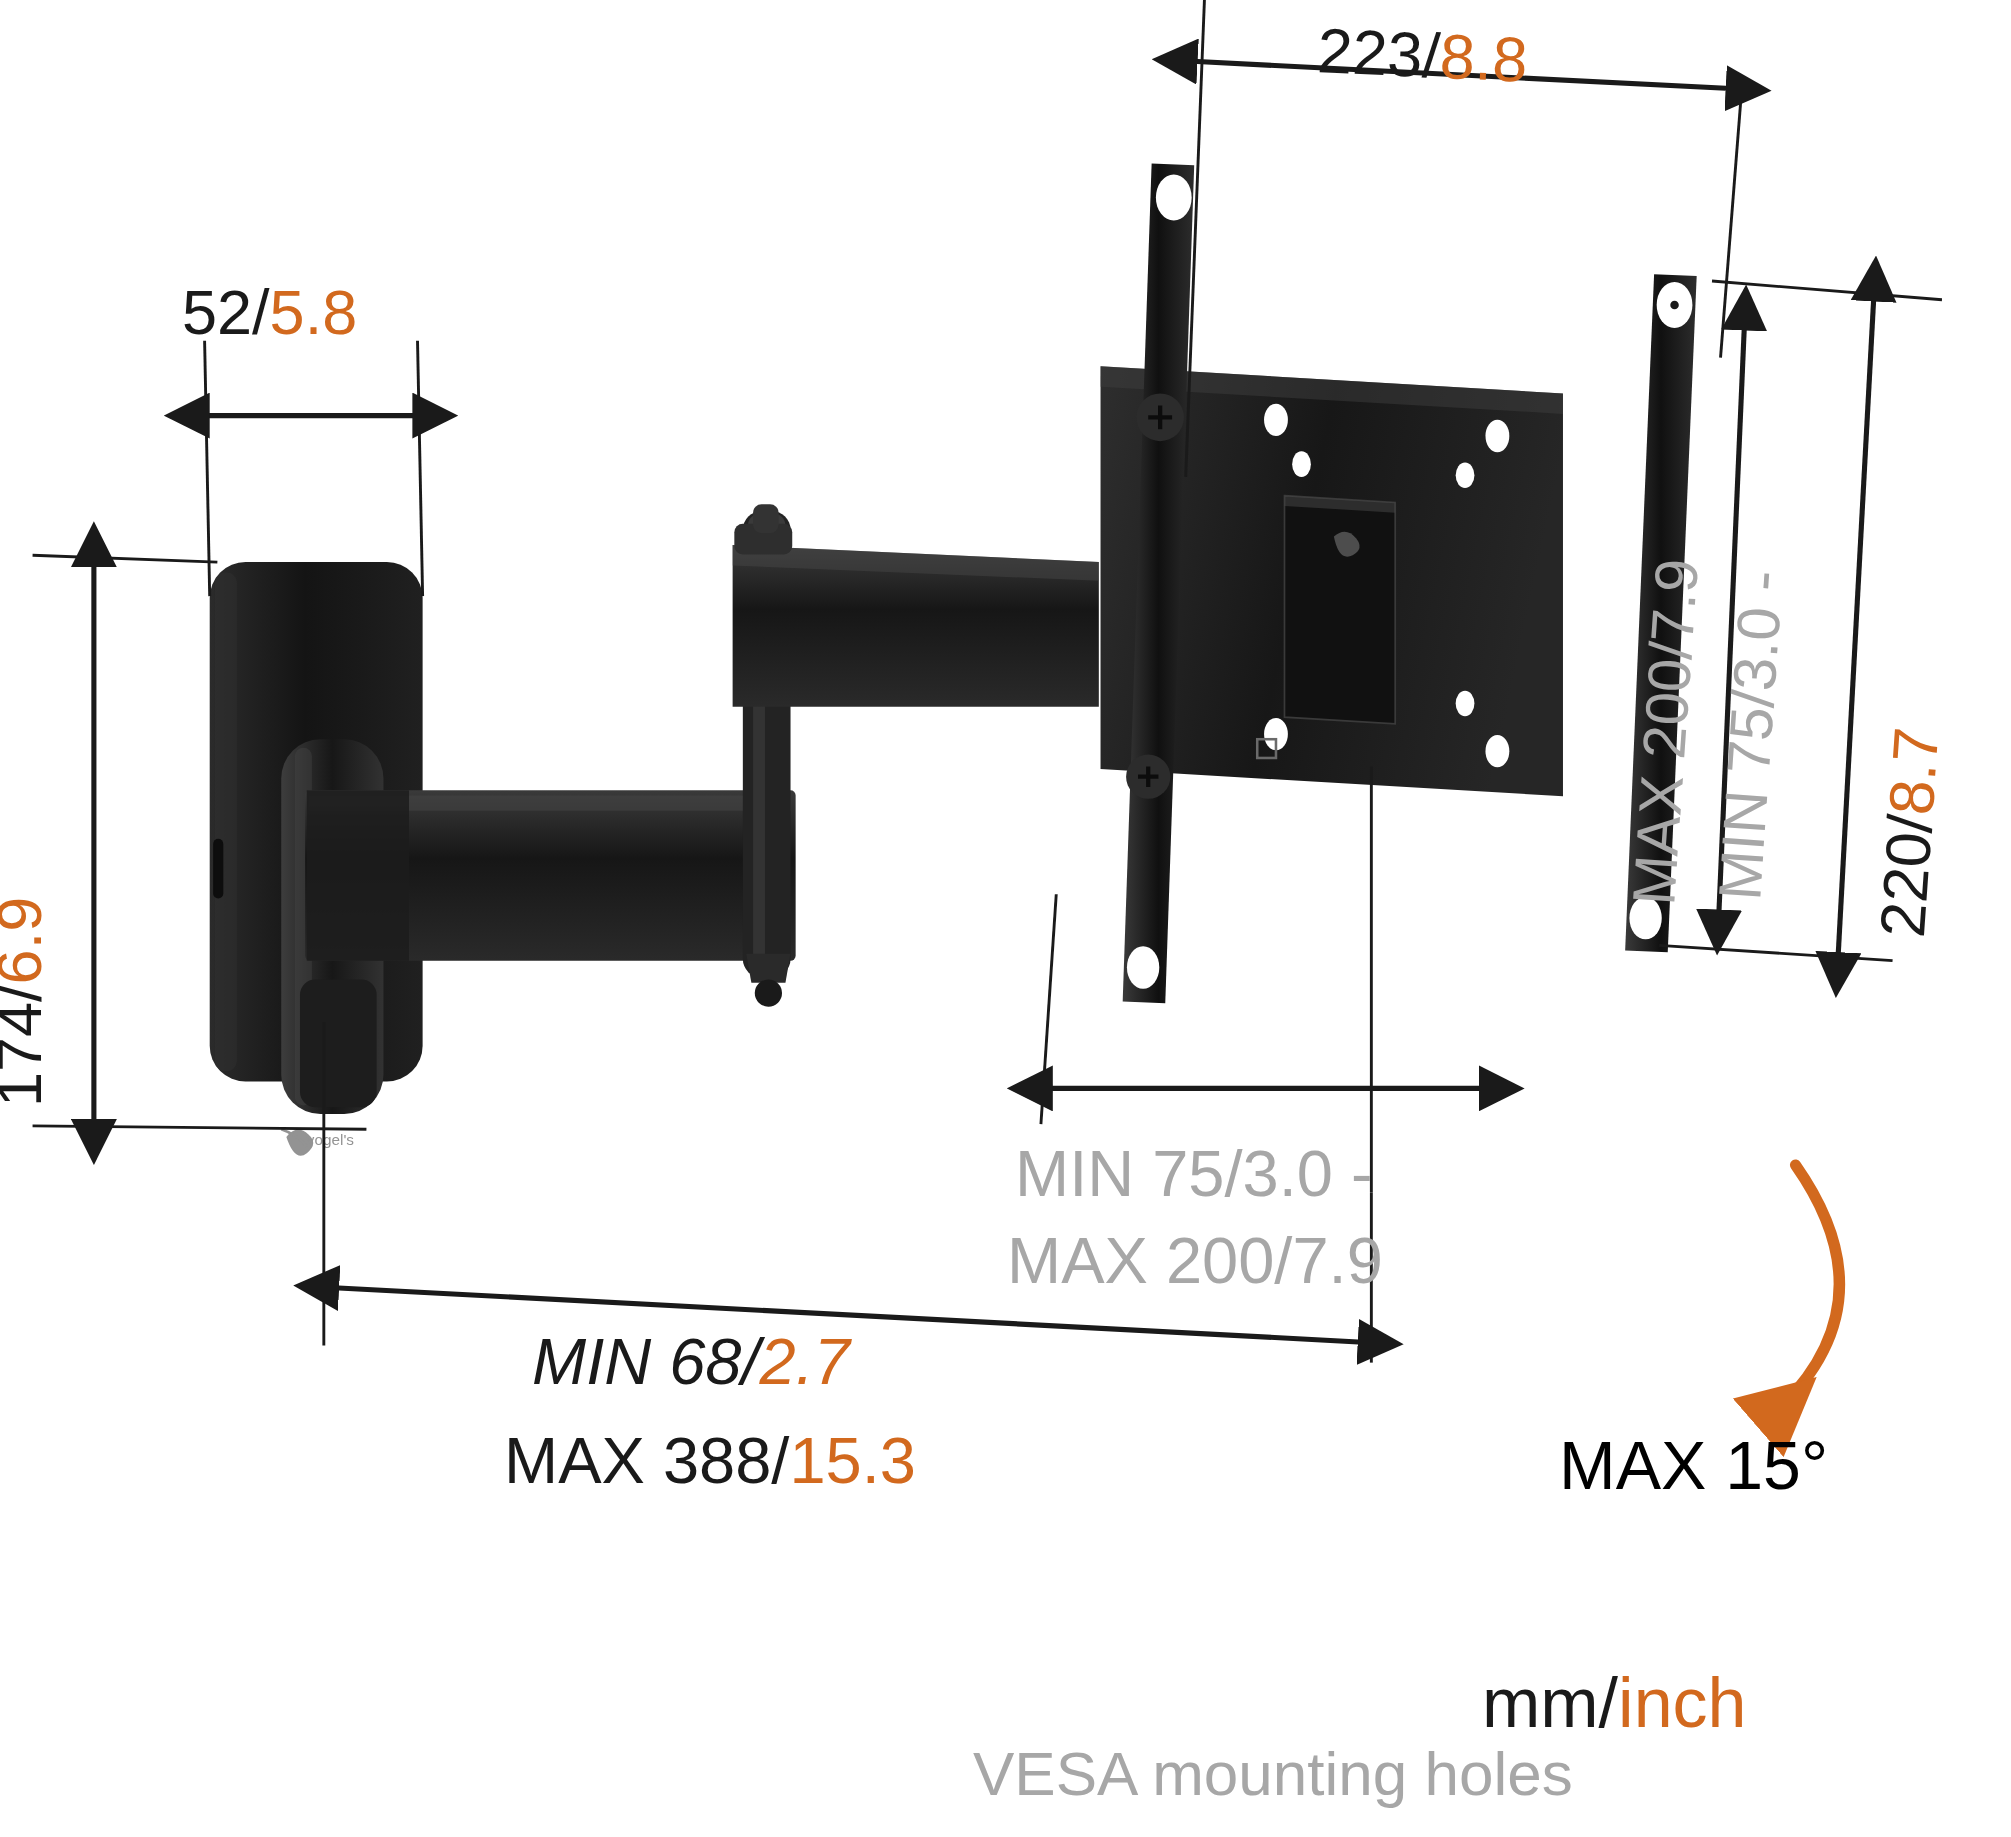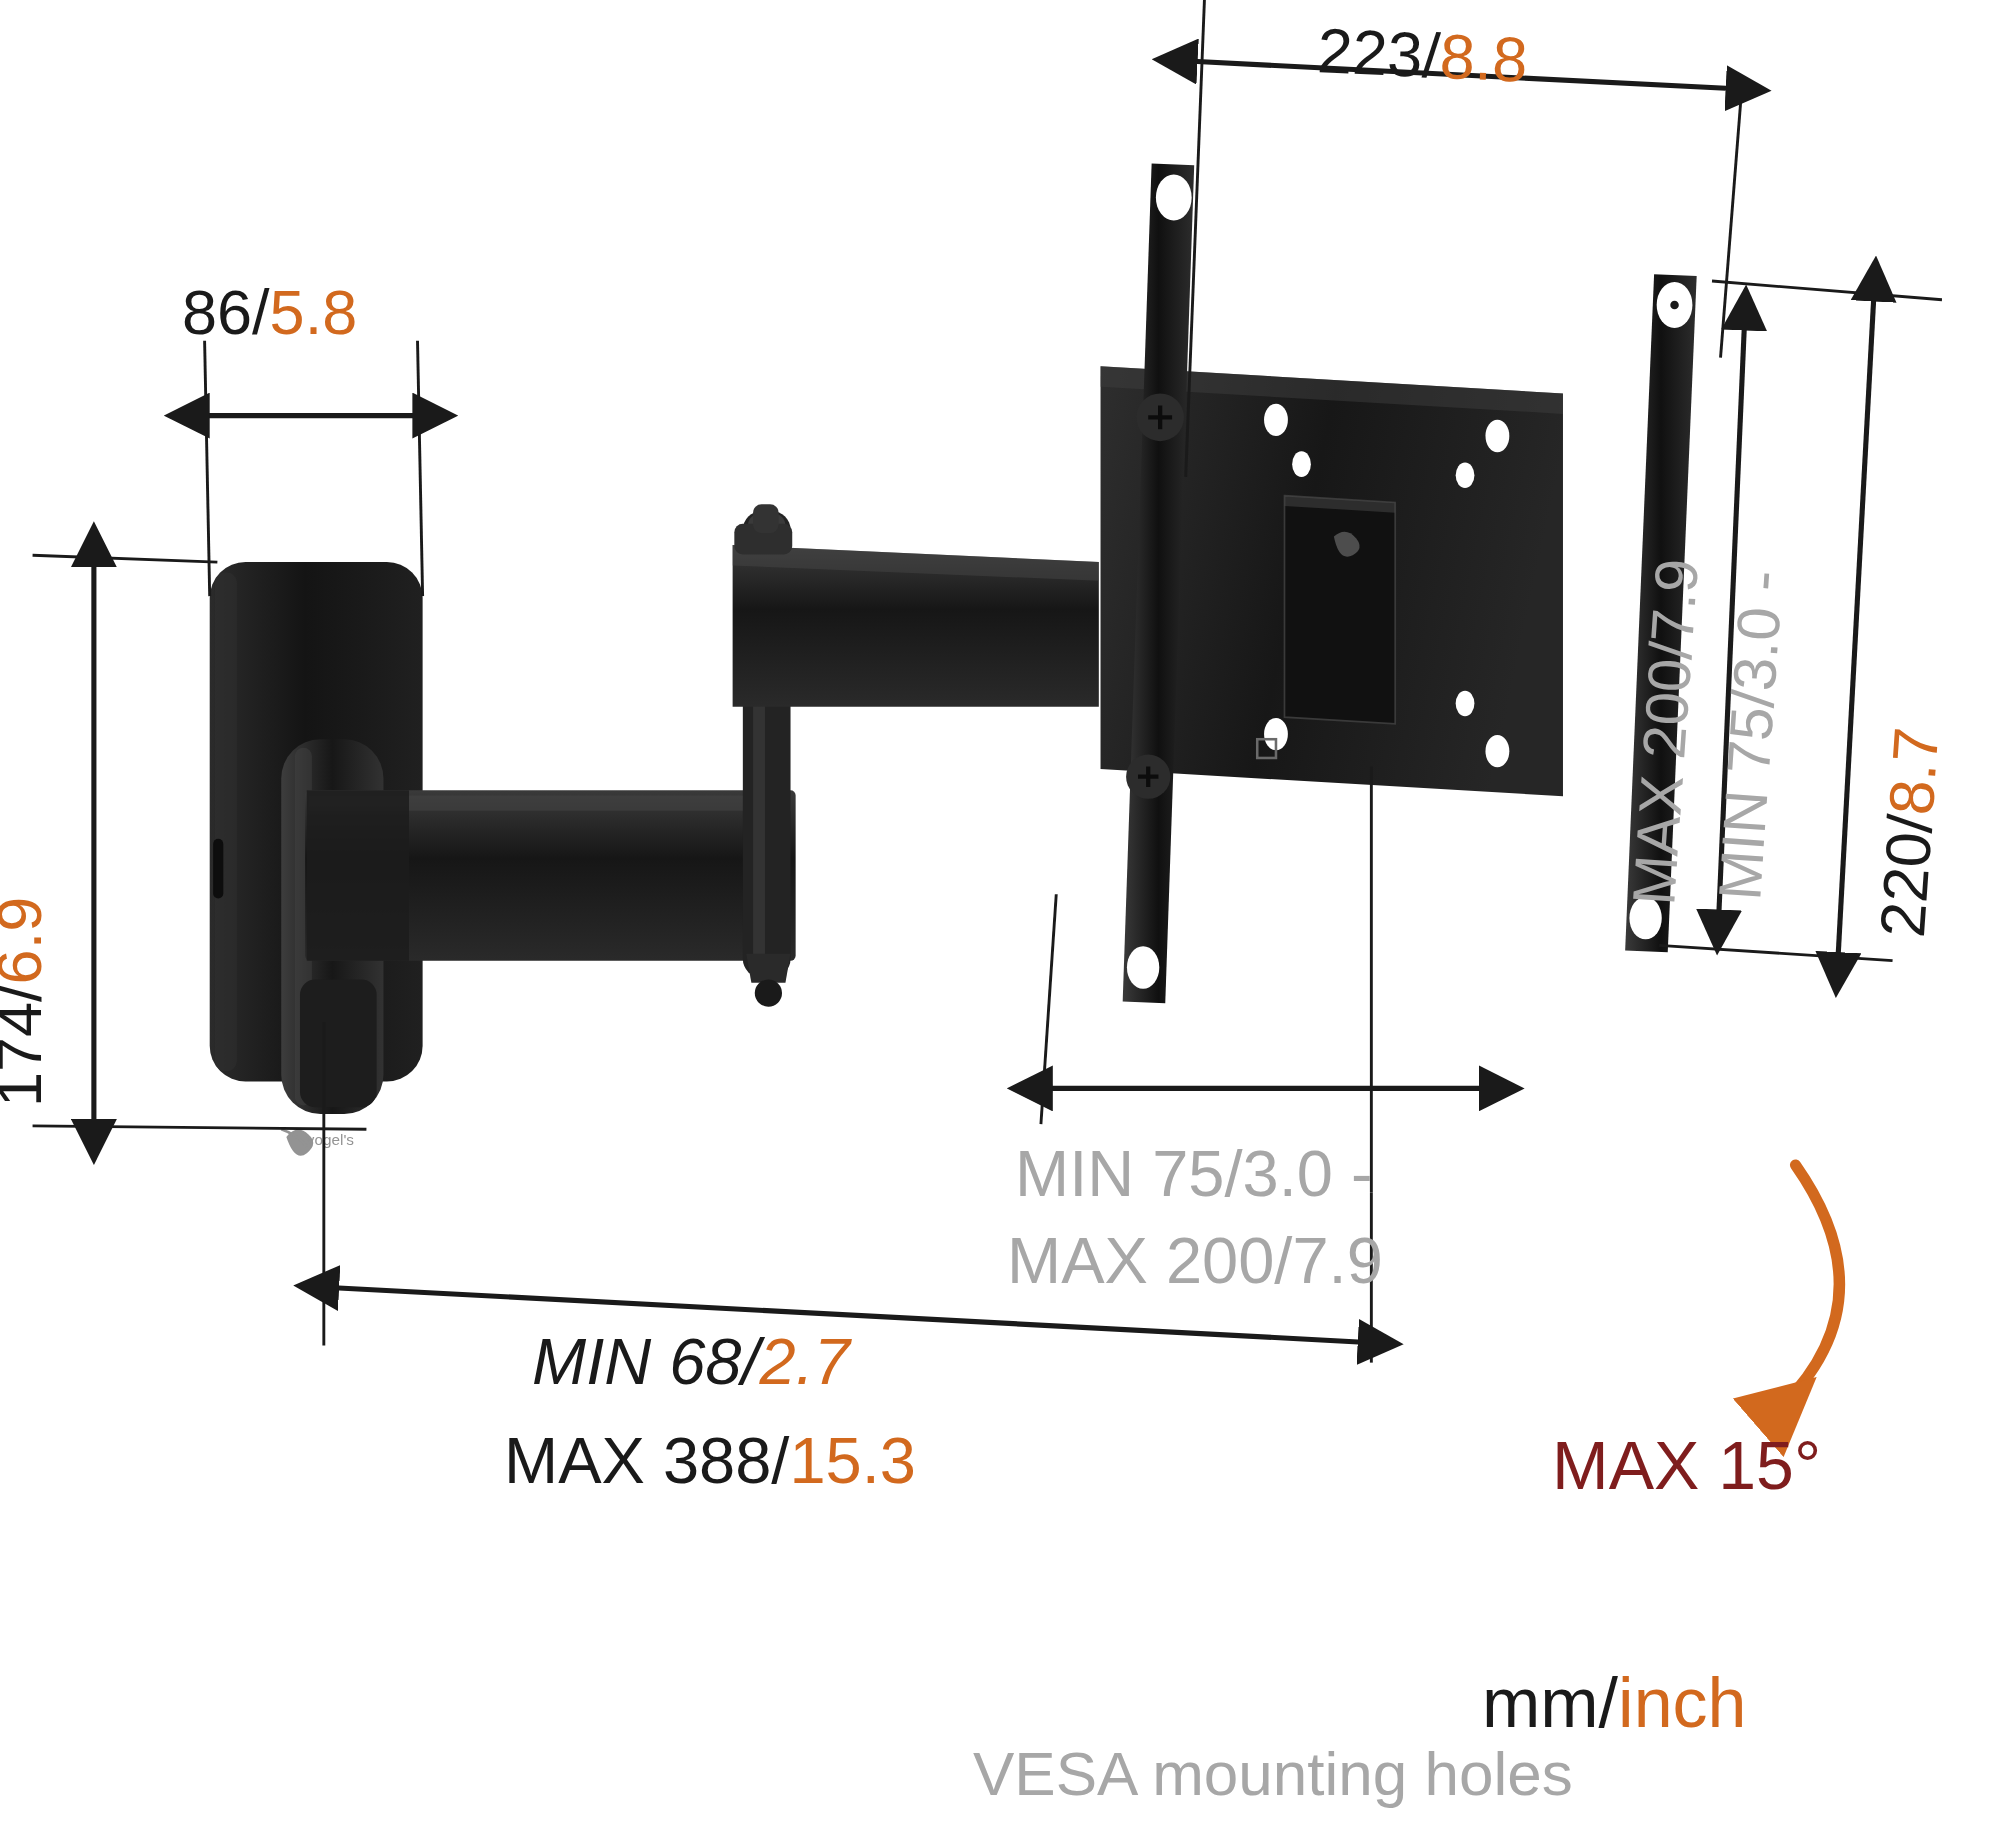--- a/index.html
+++ b/index.html
@@ -4,21 +4,21 @@
 <style>
   html,body{margin:0;padding:0;background:#fff;}
   body{width:2012px;height:1837px;position:relative;overflow:hidden;
        font-family:"Liberation Sans","DejaVu Sans",sans-serif;color:#1a1a1a;}
   #stage{position:absolute;inset:0;width:2012px;height:1837px;}
   svg.layer{position:absolute;left:0;top:0;width:2012px;height:1837px;}
   .lbl{position:absolute;white-space:nowrap;line-height:1.0;font-weight:400;}
   .mm{color:#1a1a1a;}
   .inch{color:#D2691E;}
   .vesa{color:#A7A7A7;}
-  .blk{color:#7f1d1d;}
+  .blk{color:#000000;margin-left:7px;}
 </style>
 </head>
 <body>
 
 <div id="stage">
 
   <svg class="layer" viewBox="0 0 2362 2157">
     <defs>
       <marker id="ahL" markerWidth="9" markerHeight="9" refX="8" refY="4.5" orient="auto" markerUnits="strokeWidth">
         <path d="M9,0 L9,9 L0,4.5 z" fill="#1a1a1a"></path>
@@ -166,21 +166,21 @@
     <g>
       <path d="M2108 1368 q118 168 -34 300" stroke="#D2691E" stroke-width="13" fill="none" stroke-linecap="round" marker-end="url(#ahO)"></path>
     </g>
   </svg>
 
   <div class="lbl" style="left:1319px;top:19px;font-size:63px;transform:rotate(2.7deg);transform-origin:left top;">
     <span class="mm">223/</span><span class="inch">8.8</span>
   </div>
 
   <div class="lbl" style="left:182px;top:281px;font-size:63px;">
-    <span class="mm">86/</span><span class="inch">5.8</span>
+    <span class="mm">52/</span><span class="inch">5.8</span>
   </div>
 
   <div class="lbl" style="left:-12px;top:1107px;font-size:63px;transform:rotate(-90deg);transform-origin:left top;">
     <span class="mm">174/</span><span class="inch">6.9</span>
   </div>
 
   <div class="lbl" style="left:1871px;top:935px;font-size:63px;transform:rotate(-86deg);transform-origin:left top;">
     <span class="mm">220/</span><span class="inch">8.7</span>
   </div>
 

